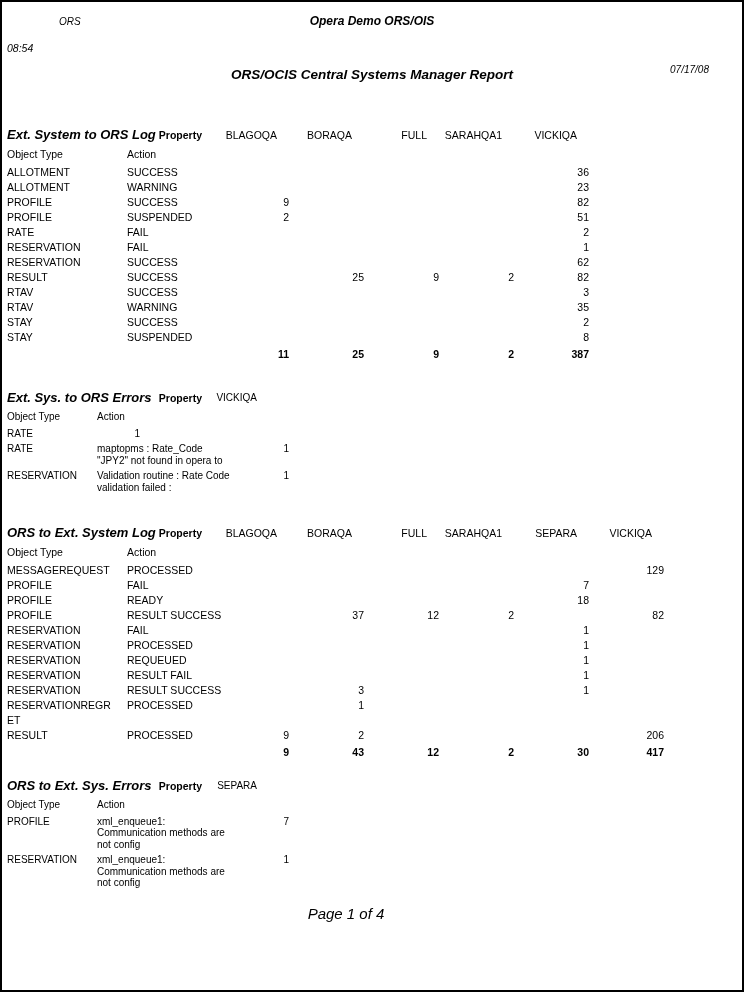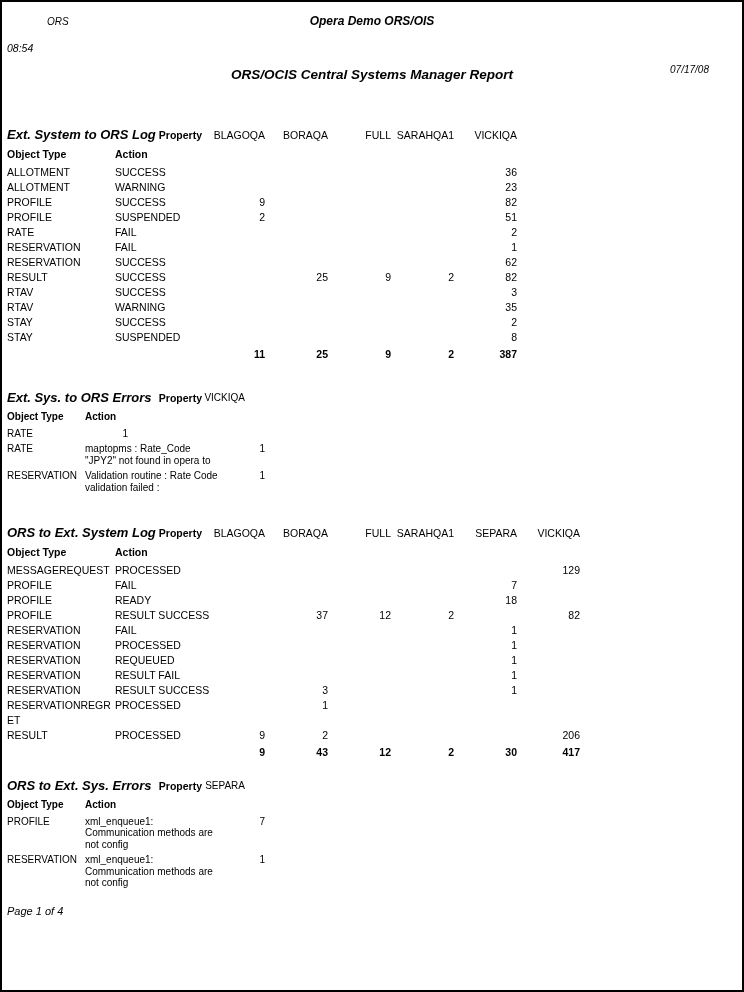--- a/index.html
+++ b/index.html
@@ -10,42 +10,42 @@
     border:2px solid #000;
     background:#fff;
     color:#000;
     font-family:"Liberation Sans", sans-serif;
     overflow:hidden;
   }
   .page { padding:12px 5px 0 5px; }
 
   
   .hdr { position:relative; height:17px; }
-  .hl { position:absolute; left:40px; top:2px; font-size:10px; font-style:italic; }
+  .hl { position:absolute; left:52px; top:2px; font-size:10px; font-style:italic; }
   .hc { display:block; text-align:center; font-size:12px; font-weight:bold; font-style:italic; }
   .hr { position:absolute; right:28px; top:7px; font-size:10px; font-style:italic;margin-top:43px; }
   .time { text-align:left; padding-right:28px; font-size:10.5px; font-style:italic; margin-top:11px; height:13px; }
   .rtitle { text-align:center; font-size:13.5px; font-weight:bold; font-style:italic; margin:12px 0 16px 0; height:16px; }
 
   
   .tbl { margin-top:44px; }
   .tbl:nth-of-type(1) { margin-top:44px; }
   .tbl:nth-of-type(2) { margin-top:30px; }
   .tbl:nth-of-type(3) { margin-top:32px; }
   .tbl:nth-of-type(4) { margin-top:20px; }
 
-  .row { display:flex; align-items:baseline; }
+  .row { display:flex; align-items:baseline;gap:12px; }
   .trow { margin-bottom:4px; }
   .trow .lead { width:195px; display:flex; justify-content:space-between; align-items:baseline; }
   .trow .title { font-size:13px; font-weight:bold; font-style:italic; white-space:nowrap; }
   .trow .prop { font-size:10.5px; font-weight:bold; }
   .trow .num { width:63px; text-align:right; font-size:10.5px; }
 
   .subrow { margin-bottom:3px; }
-  .subrow .obj, .subrow .act { font-weight:bold; font-size:10.5px; }
+  .subrow .obj, .subrow .act { font-weight:normal; font-size:10.5px; }
 
   .num { text-align:right; font-size:10.5px; }
   .bold { font-weight:bold; }
 
   
   .log .row { line-height:15px; }
   .log .obj { width:108px; font-size:10.5px; word-break:break-all; padding-right:4px; box-sizing:border-box; }
   .log .act { width:87px; font-size:10.5px; white-space:nowrap; overflow:visible; }
   .log .num { width:63px; }
   .log .totals { margin-top:2px; }
@@ -53,21 +53,21 @@
 
   
   .err .row { line-height:11.5px; }
   .err .body-row { margin-bottom:4px; }
   .err .obj { width:78px; font-size:10px; }
   .err .act { width:137px; font-size:10px; white-space:pre-line; }
   .err .num { width:43px; font-size:10px; align-self:flex-start; }
   .err .subrow { line-height:15px; margin-bottom:4px; }
 
   
-  .pfoot { text-align:left; font-size:11px; font-style:italic; margin-top:16px; margin-right:52px; }
+  .pfoot { text-align:center; font-size:15px; font-style:italic; margin-top:16px; margin-right:52px; }
 </style>
 </head>
 <body>
 
 <div class="page">
 
   <header class="hdr">
     <span class="hl">ORS</span>
     <span class="hc">Opera Demo ORS/OIS</span>
     <span class="hr">07/17/08</span>

